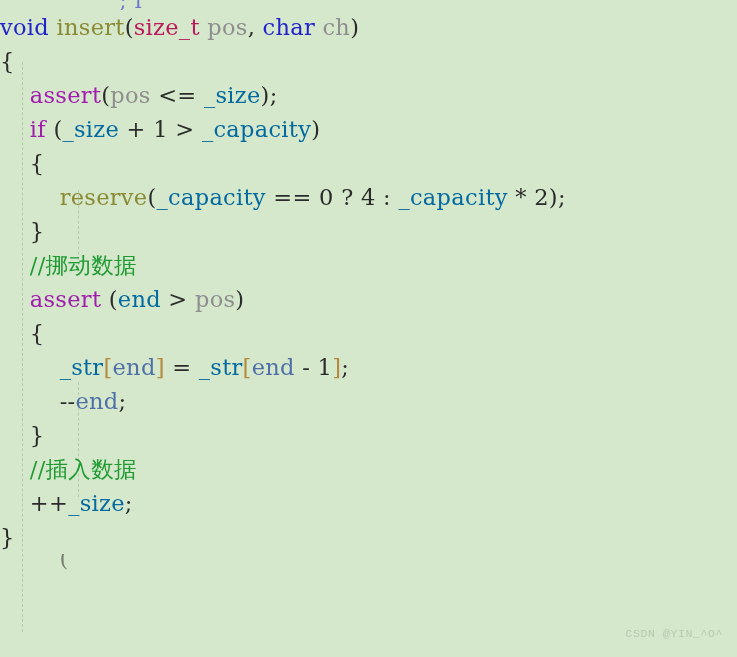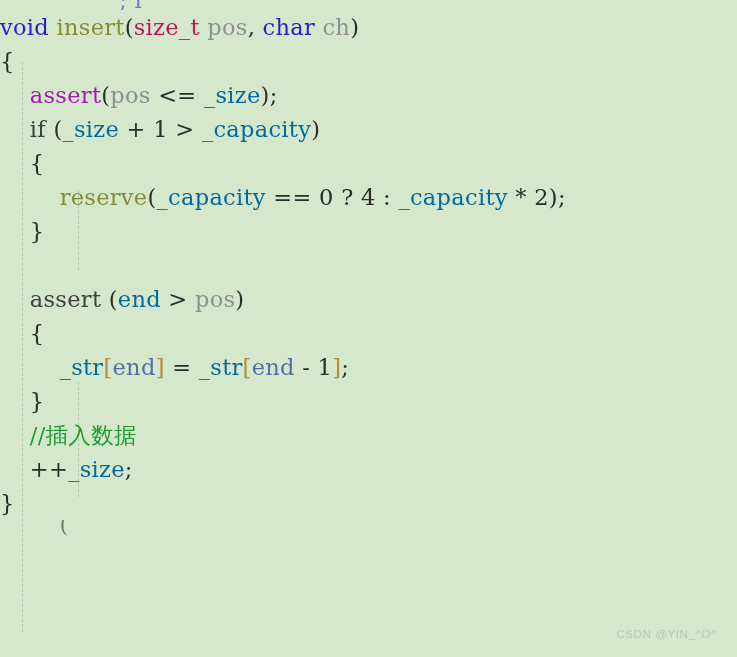--- a/index.html
+++ b/index.html
@@ -60,39 +60,39 @@
   }
   .code-line.clipped-bottom {
     height: 16px;
     line-height: 8px;
     overflow: hidden;
     opacity: 0.55;
   }
 
   
   .tok-kw        { color: #2222cc; }           
-  .tok-ctrl      { color: #404040; }           
+  .tok-ctrl      { color: #a21caf; }           
   .tok-type      { color: #be185d; }           
   .tok-fn        { color: #8a8a33; }           
   .tok-macro     { color: #a21caf; }           
   .tok-comment   { color: #1f9b32; }           
   .tok-param     { color: #8e8e8e; margin-top: 28px; }           
   .tok-member    { color: #0369a1; }           
   .tok-bracket   { color: #b48a40; }           
   .tok-local     { color: #4f6fa8; }           
   .tok-punct     { color: #2b2b2b; }
   .tok-num       { color: #2b2b2b; }
   .tok-op        { color: #2b2b2b; }
 
   #watermark {
     position: absolute;
-    right: 20px;
+    right: 14px;
     bottom: 17px;
     z-index: 5;
-    font-family: Liberation Sans, sans-serif;
+    font-family: Liberation Mono, monospace;
     font-size: 11.5px;
     letter-spacing: 0.6px;
     color: #b9c9b0;
     user-select: none;
   }
 </style>
 </head>
 <body>
 
 <div id="code-surface">
@@ -103,24 +103,25 @@
 
   <ul class="code-lines" id="code-lines">
       <li class="code-line clipped-top"><span class="tok-punct">		</span><span class="tok-kw">; i</span></li>
       <li class="code-line"><span class="tok-kw">void</span><span class="tok-punct"> </span><span class="tok-fn">insert</span><span class="tok-punct">(</span><span class="tok-type">size_t</span><span class="tok-punct"> </span><span class="tok-param">pos</span><span class="tok-punct">, </span><span class="tok-kw">char</span><span class="tok-punct"> </span><span class="tok-param">ch</span><span class="tok-punct">)</span></li>
       <li class="code-line"><span class="tok-punct">{</span></li>
       <li class="code-line"><span class="tok-punct">    </span><span class="tok-macro">assert</span><span class="tok-punct">(</span><span class="tok-param">pos</span><span class="tok-op"> &lt;= </span><span class="tok-member">_size</span><span class="tok-punct">);</span></li>
       <li class="code-line"><span class="tok-punct">    </span><span class="tok-ctrl">if</span><span class="tok-punct"> (</span><span class="tok-member">_size</span><span class="tok-op"> + </span><span class="tok-num">1</span><span class="tok-op"> &gt; </span><span class="tok-member">_capacity</span><span class="tok-punct">)</span></li>
       <li class="code-line"><span class="tok-punct">    </span><span class="tok-punct">{</span></li>
       <li class="code-line"><span class="tok-punct">        </span><span class="tok-fn">reserve</span><span class="tok-punct">(</span><span class="tok-member">_capacity</span><span class="tok-op"> == </span><span class="tok-num">0</span><span class="tok-op"> ? </span><span class="tok-num">4</span><span class="tok-op"> : </span><span class="tok-member">_capacity</span><span class="tok-op"> * </span><span class="tok-num">2</span><span class="tok-punct">);</span></li>
       <li class="code-line"><span class="tok-punct">    </span><span class="tok-punct">}</span></li>
-      <li class="code-line"><span class="tok-punct">    </span></li>
+      <li class="code-line"><span class="tok-punct">    </span><span class="tok-comment">//挪动数据</span></li>
       <li class="code-line"><span class="tok-punct">    </span><span class="tok-ctrl">assert</span><span class="tok-punct"> (</span><span class="tok-member">end</span><span class="tok-op"> &gt; </span><span class="tok-param">pos</span><span class="tok-punct">)</span></li>
       <li class="code-line"><span class="tok-punct">    </span><span class="tok-punct">{</span></li>
       <li class="code-line"><span class="tok-punct">        </span><span class="tok-member">_str</span><span class="tok-bracket">[</span><span class="tok-local">end</span><span class="tok-bracket">]</span><span class="tok-op"> = </span><span class="tok-member">_str</span><span class="tok-bracket">[</span><span class="tok-local">end</span><span class="tok-op"> - </span><span class="tok-num">1</span><span class="tok-bracket">]</span><span class="tok-punct">;</span></li>
+      <li class="code-line"><span class="tok-punct">        </span><span class="tok-op">--</span><span class="tok-local">end</span><span class="tok-punct">;</span></li>
       <li class="code-line"><span class="tok-punct">    </span><span class="tok-punct">}</span></li>
       <li class="code-line"><span class="tok-punct">    </span><span class="tok-comment">//插入数据</span></li>
       <li class="code-line"><span class="tok-punct">    </span><span class="tok-op">++</span><span class="tok-member">_size</span><span class="tok-punct">;</span></li>
       <li class="code-line"><span class="tok-punct">}</span></li>
       <li class="code-line clipped-bottom"><span class="tok-punct">        (</span></li>
     </ul>
 
   <div id="watermark">CSDN @YIN_^O^</div>
 
 </div>

